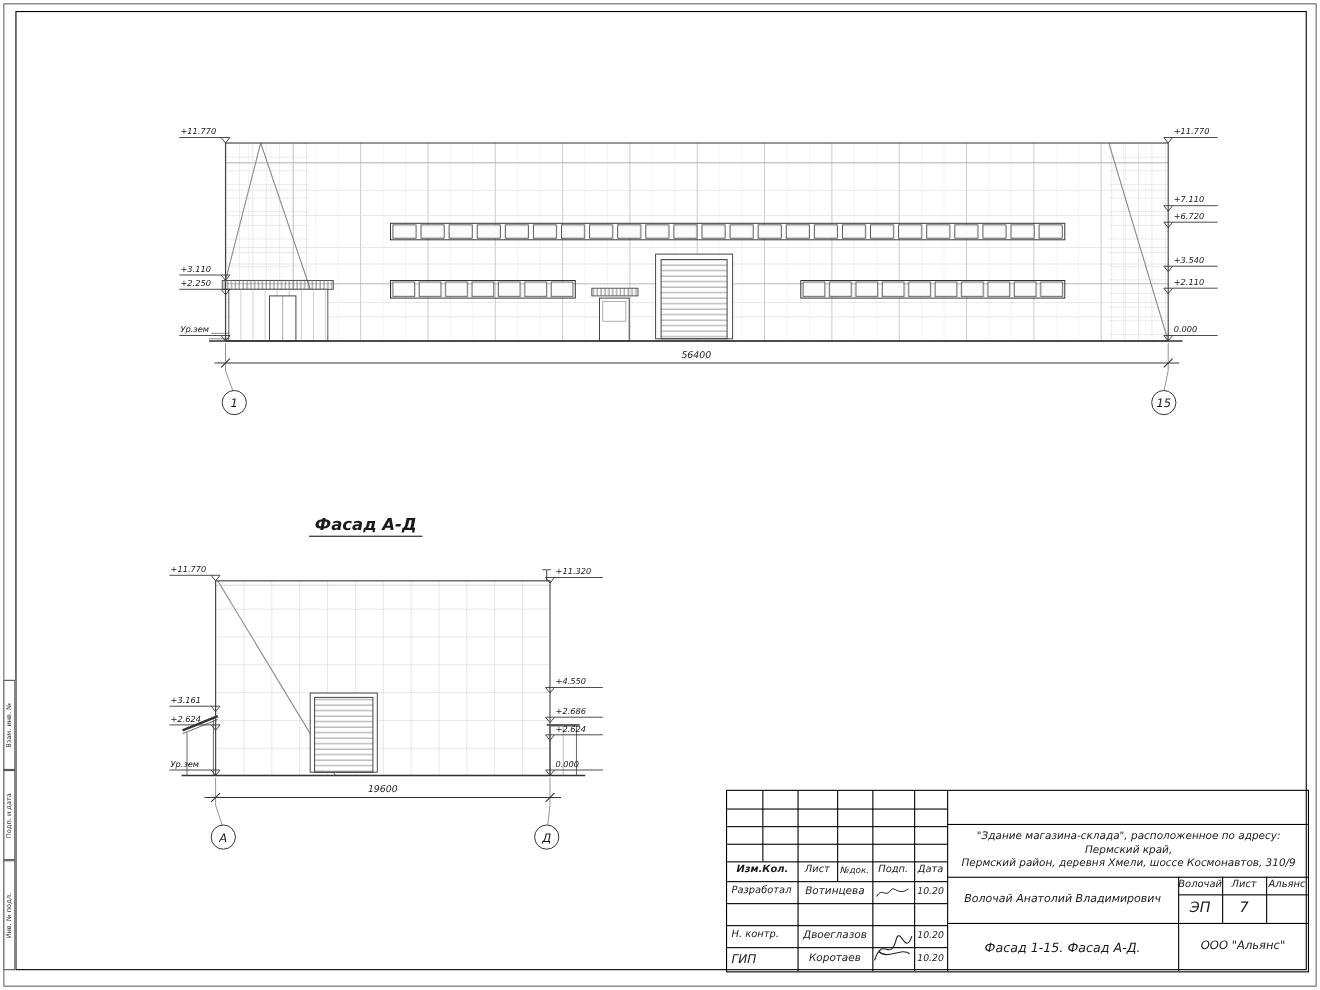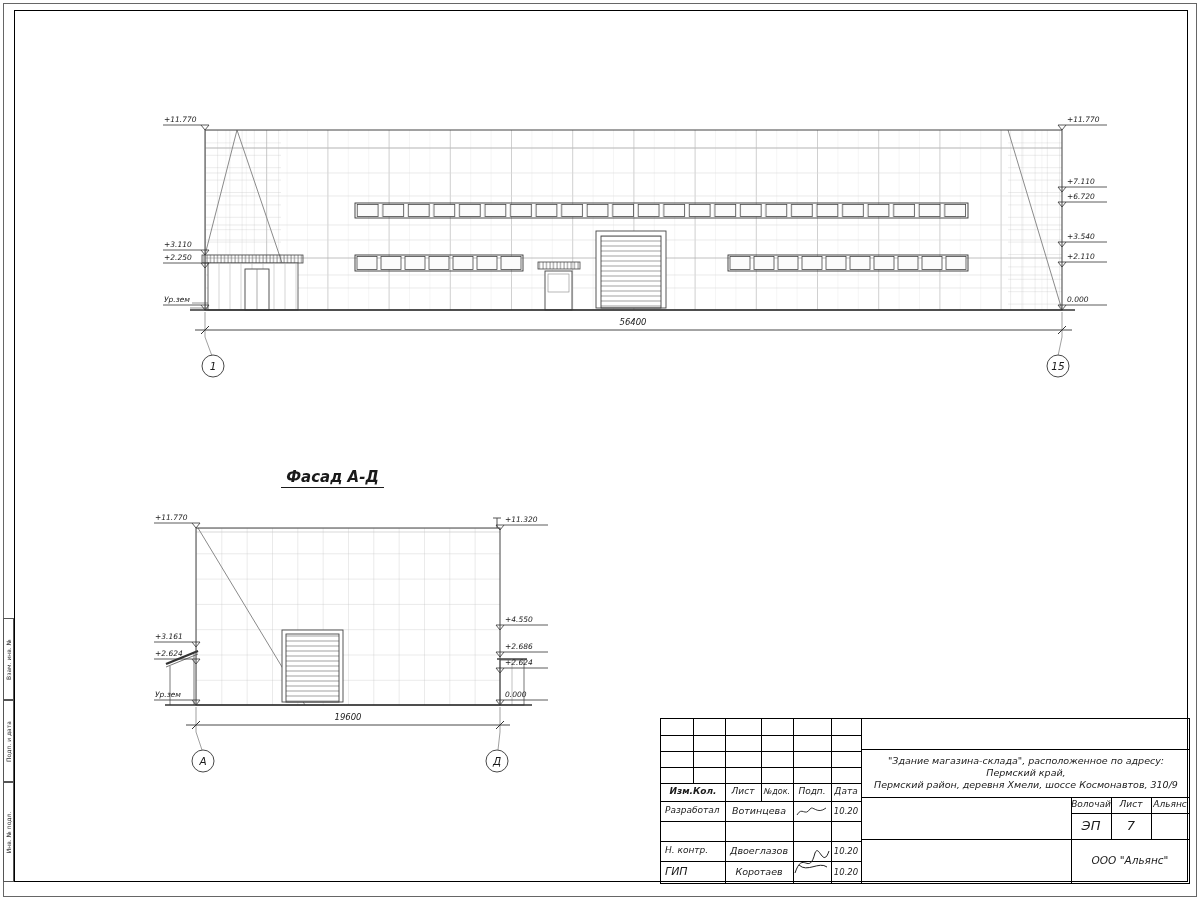--- a/index.html
+++ b/index.html
@@ -300,23 +300,25 @@
       <path d="M3 12C8 3 11 14 16 6C19 2 23 12 32 5" fill="none" stroke="#222" stroke-width="0.9"></path>
     </svg>
     <svg class="sig-svg" style="left:128px;top:124px;" width="44" height="38" viewBox="0 0 44 38">
       <path d="M6 30C14 6 20 34 26 10C30 0 34 26 40 8M10 22C18 30 30 18 38 24" fill="none" stroke="#222" stroke-width="1"></path>
     </svg>
 
     <div class="tc" style="left:204px;top:31px;width:322px;height:46px;font-size:9.5px;flex-direction:column;">
       <span>"Здание магазина-склада", расположенное по адресу: Пермский край,</span>
       <span>Пермский район, деревня Хмели, шоссе Космонавтов, 310/9</span>
     </div>
+    <div class="tc" style="left:200px;top:78px;width:210px;height:42px;font-size:10px;">Волочай Анатолий Владимирович</div>
 
     <div class="tc" style="left:410px;top:78px;width:40px;height:16px;font-size:9px;">Волочай</div>
     <div class="tc" style="left:450px;top:78px;width:40px;height:16px;font-size:9px;">Лист</div>
     <div class="tc" style="left:490px;top:78px;width:38px;height:16px;font-size:9px;">Альянс</div>
     <div class="tc" style="left:410px;top:94px;width:40px;height:26px;font-size:13px;">ЭП</div>
     <div class="tc" style="left:450px;top:94px;width:40px;height:26px;font-size:13px;">7</div>
 
+    <div class="tc" style="left:200px;top:120px;width:210px;height:44px;font-size:11.5px;">Фасад 1-15. Фасад А-Д.</div>
     <div class="tc" style="left:410px;top:120px;width:118px;height:44px;font-size:10.5px;">ООО "Альянс"</div>
   </div>
 
 </div>
 
 </body></html>

